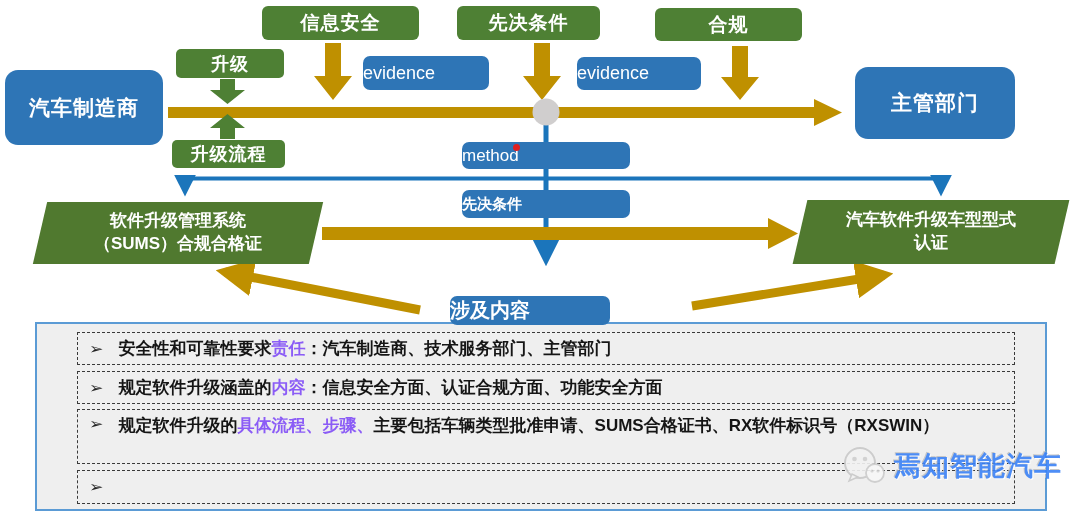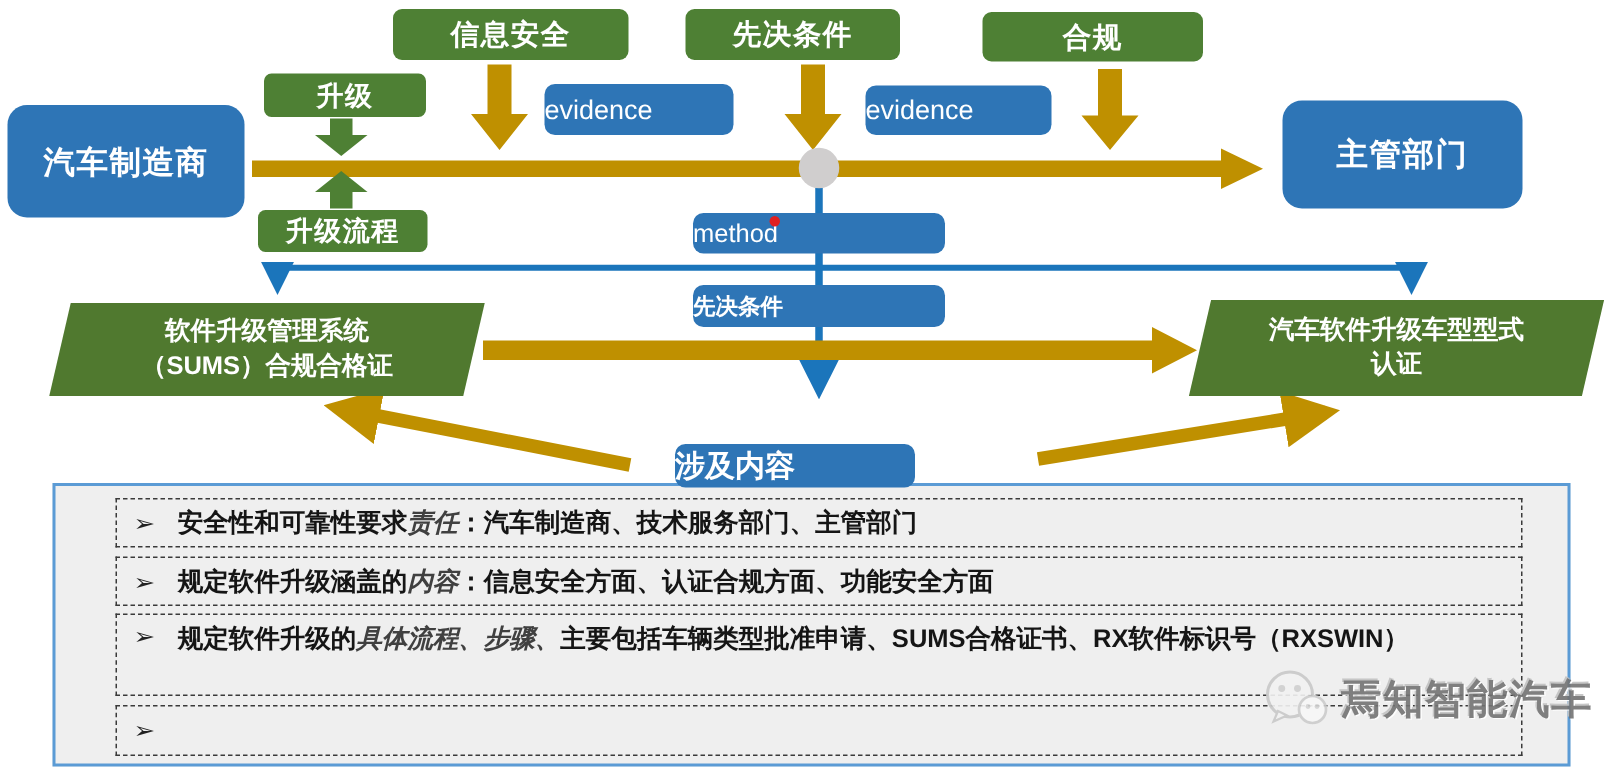--- a/index.html
+++ b/index.html
@@ -33,28 +33,28 @@
   .panel{
     left:35px;top:322px;width:1012px;height:189px;background:#efefef;
     border:2px solid #5b9bd5;z-index:2;
   }
   .note-row{
     position:absolute;left:40px;width:938px;border:1.6px dashed #3a3a3a;
     display:flex;align-items:center;padding:2px 8px 2px 12px;box-sizing:border-box;
   }
   .note-bullet{font-size:15px;font-weight:bold;color:#222;margin-right:16px;flex:0 0 auto;transform:scaleX(1.15);}
   .note-text{font-size:17px;font-weight:bold;color:#151515;line-height:1.25;}
-  .seg-red{color:#404040;font-style:italic;}
+  .seg-red{color:#8b5cf6;}
   .seg-black{color:#151515;}
   
   .watermark{
     left:838px;top:444px;display:flex;align-items:center;gap:4px;z-index:5;opacity:.9;
   }
   .wm-text{
-    font-size:27px;font-weight:bold;color:#737373;letter-spacing:1px;
+    font-size:27px;font-weight:bold;color:#3b82f6;letter-spacing:1px;
     text-shadow:1px 1px 0 #ffffff,-1px -1px 0 #c2c2c2;
   }
 </style>
 </head>
 <body>
 
 <div class="stage" style="--green:#4E8034;--pgreen:#50792F;--blue:#2E75B6;--gold:#BF9000;">
 
   <svg class="connectors" width="1080" height="515" viewBox="0 0 1080 515">
     <defs>

